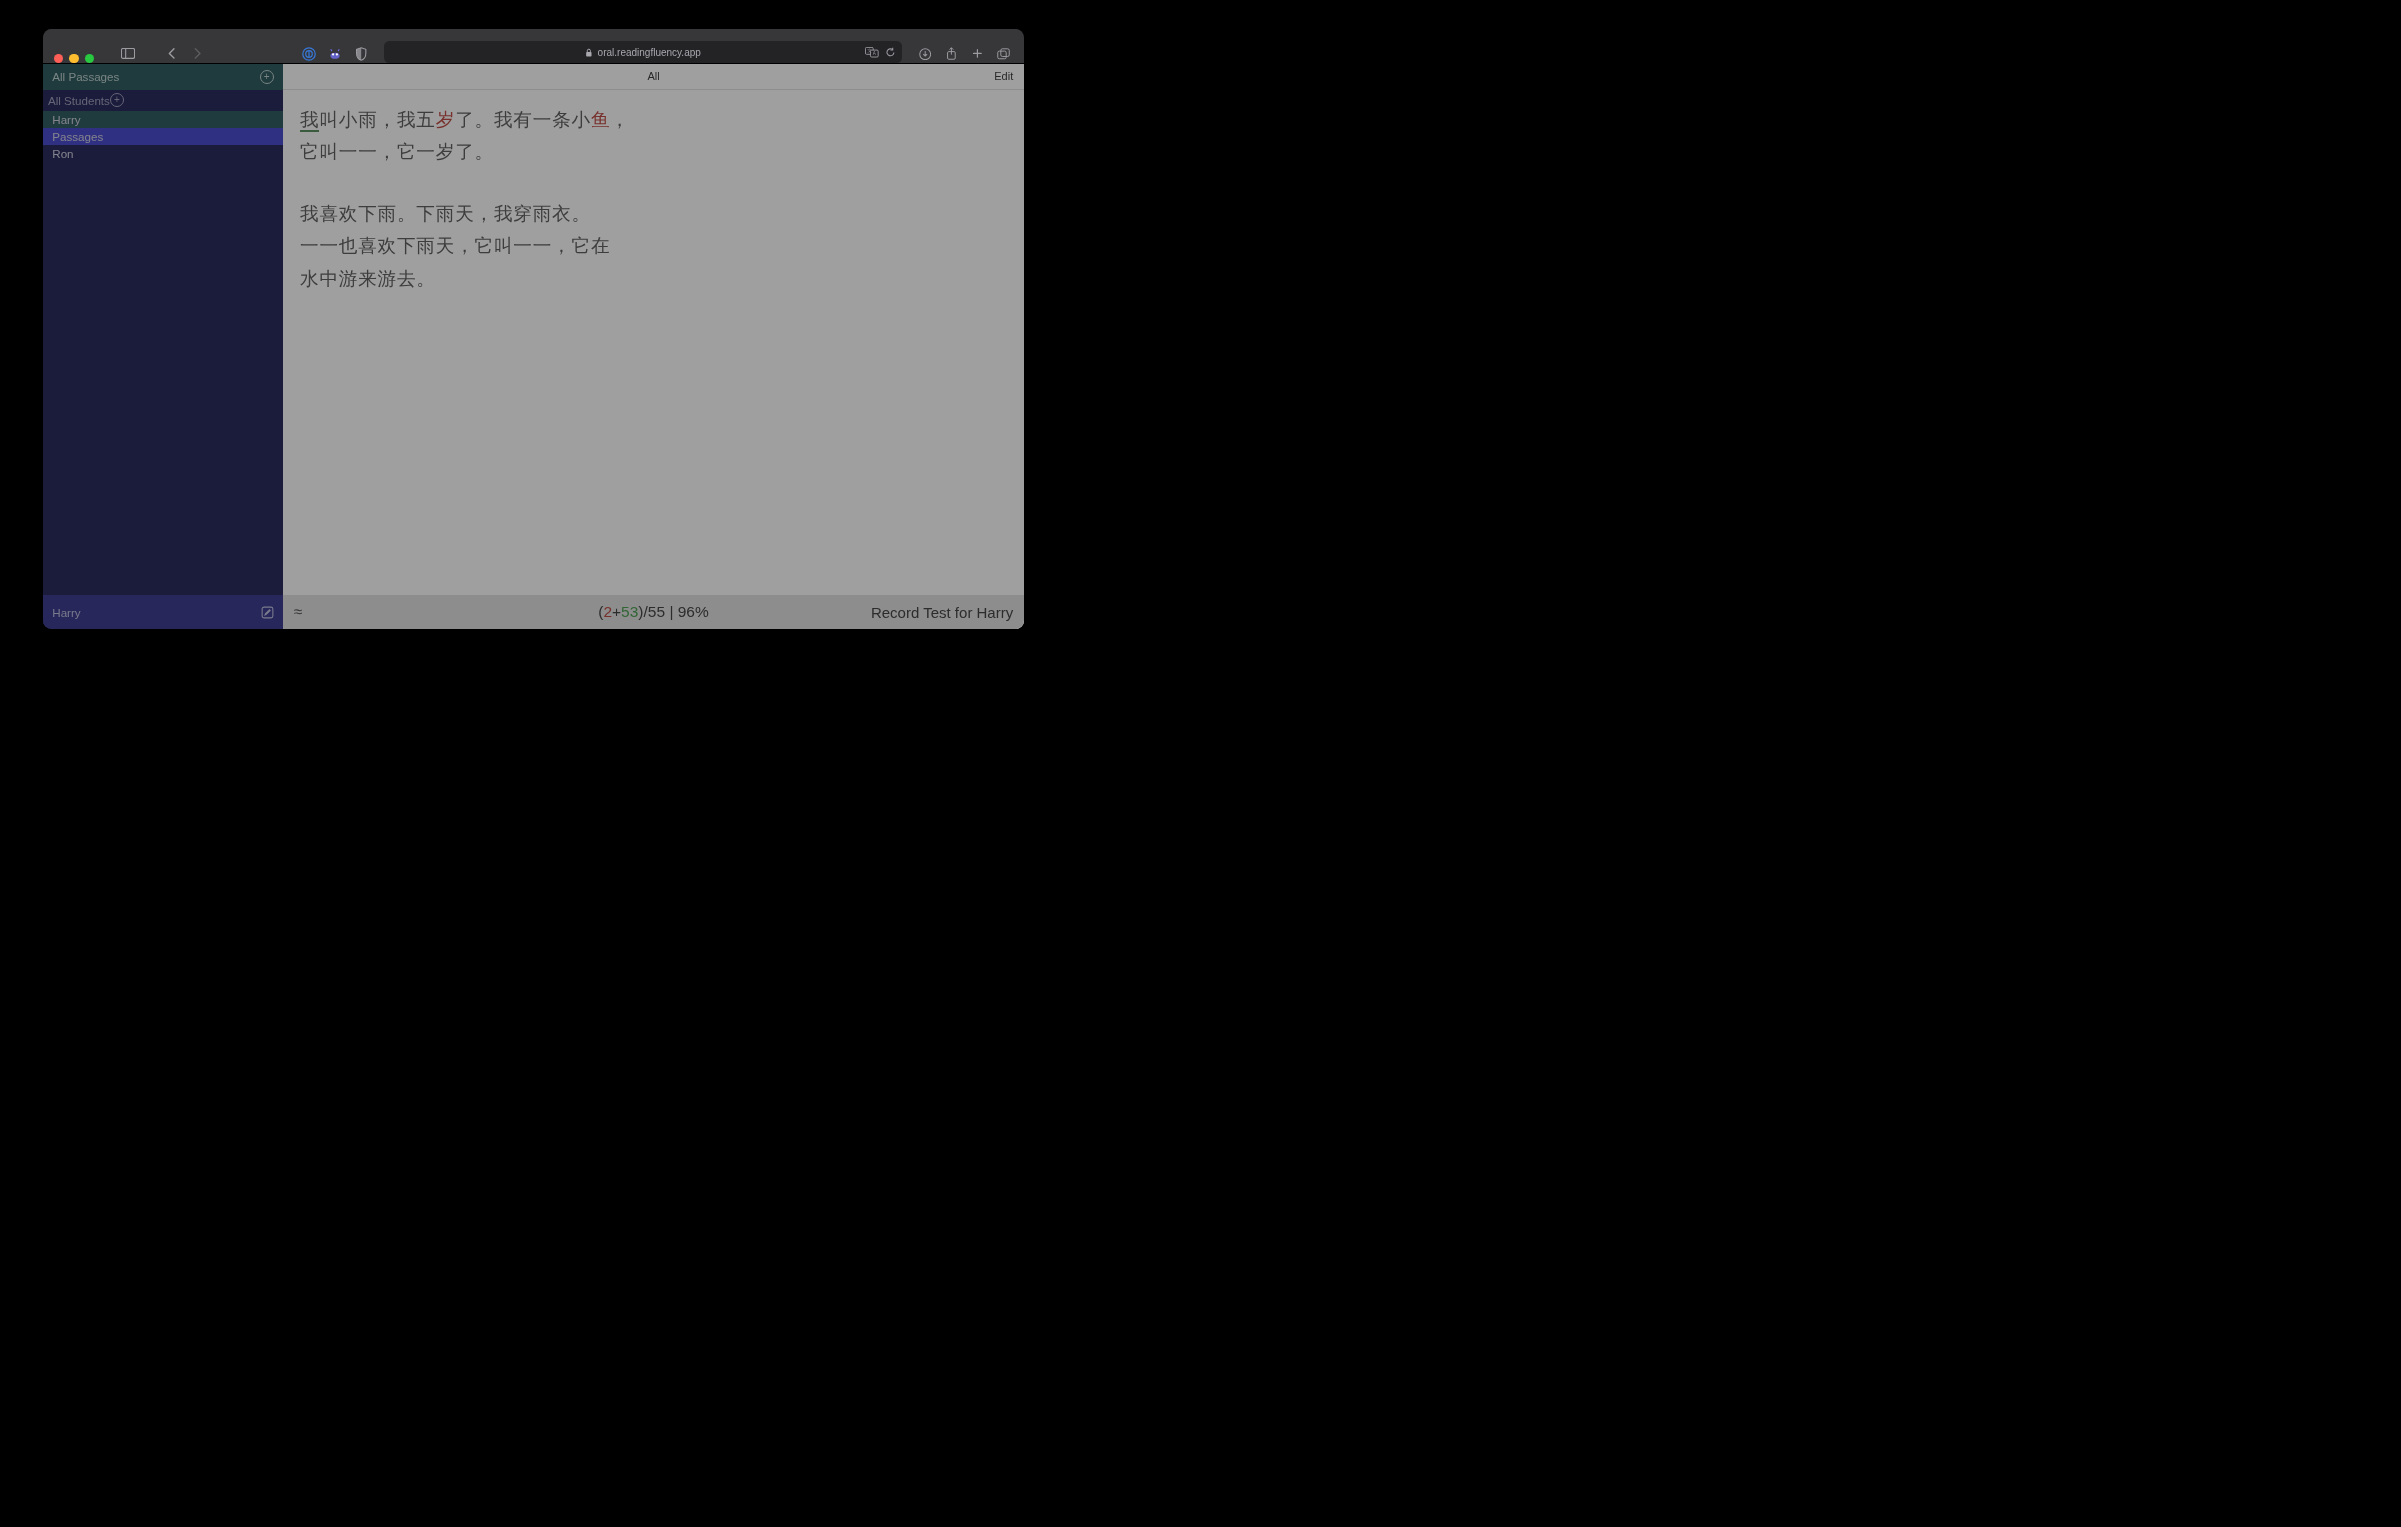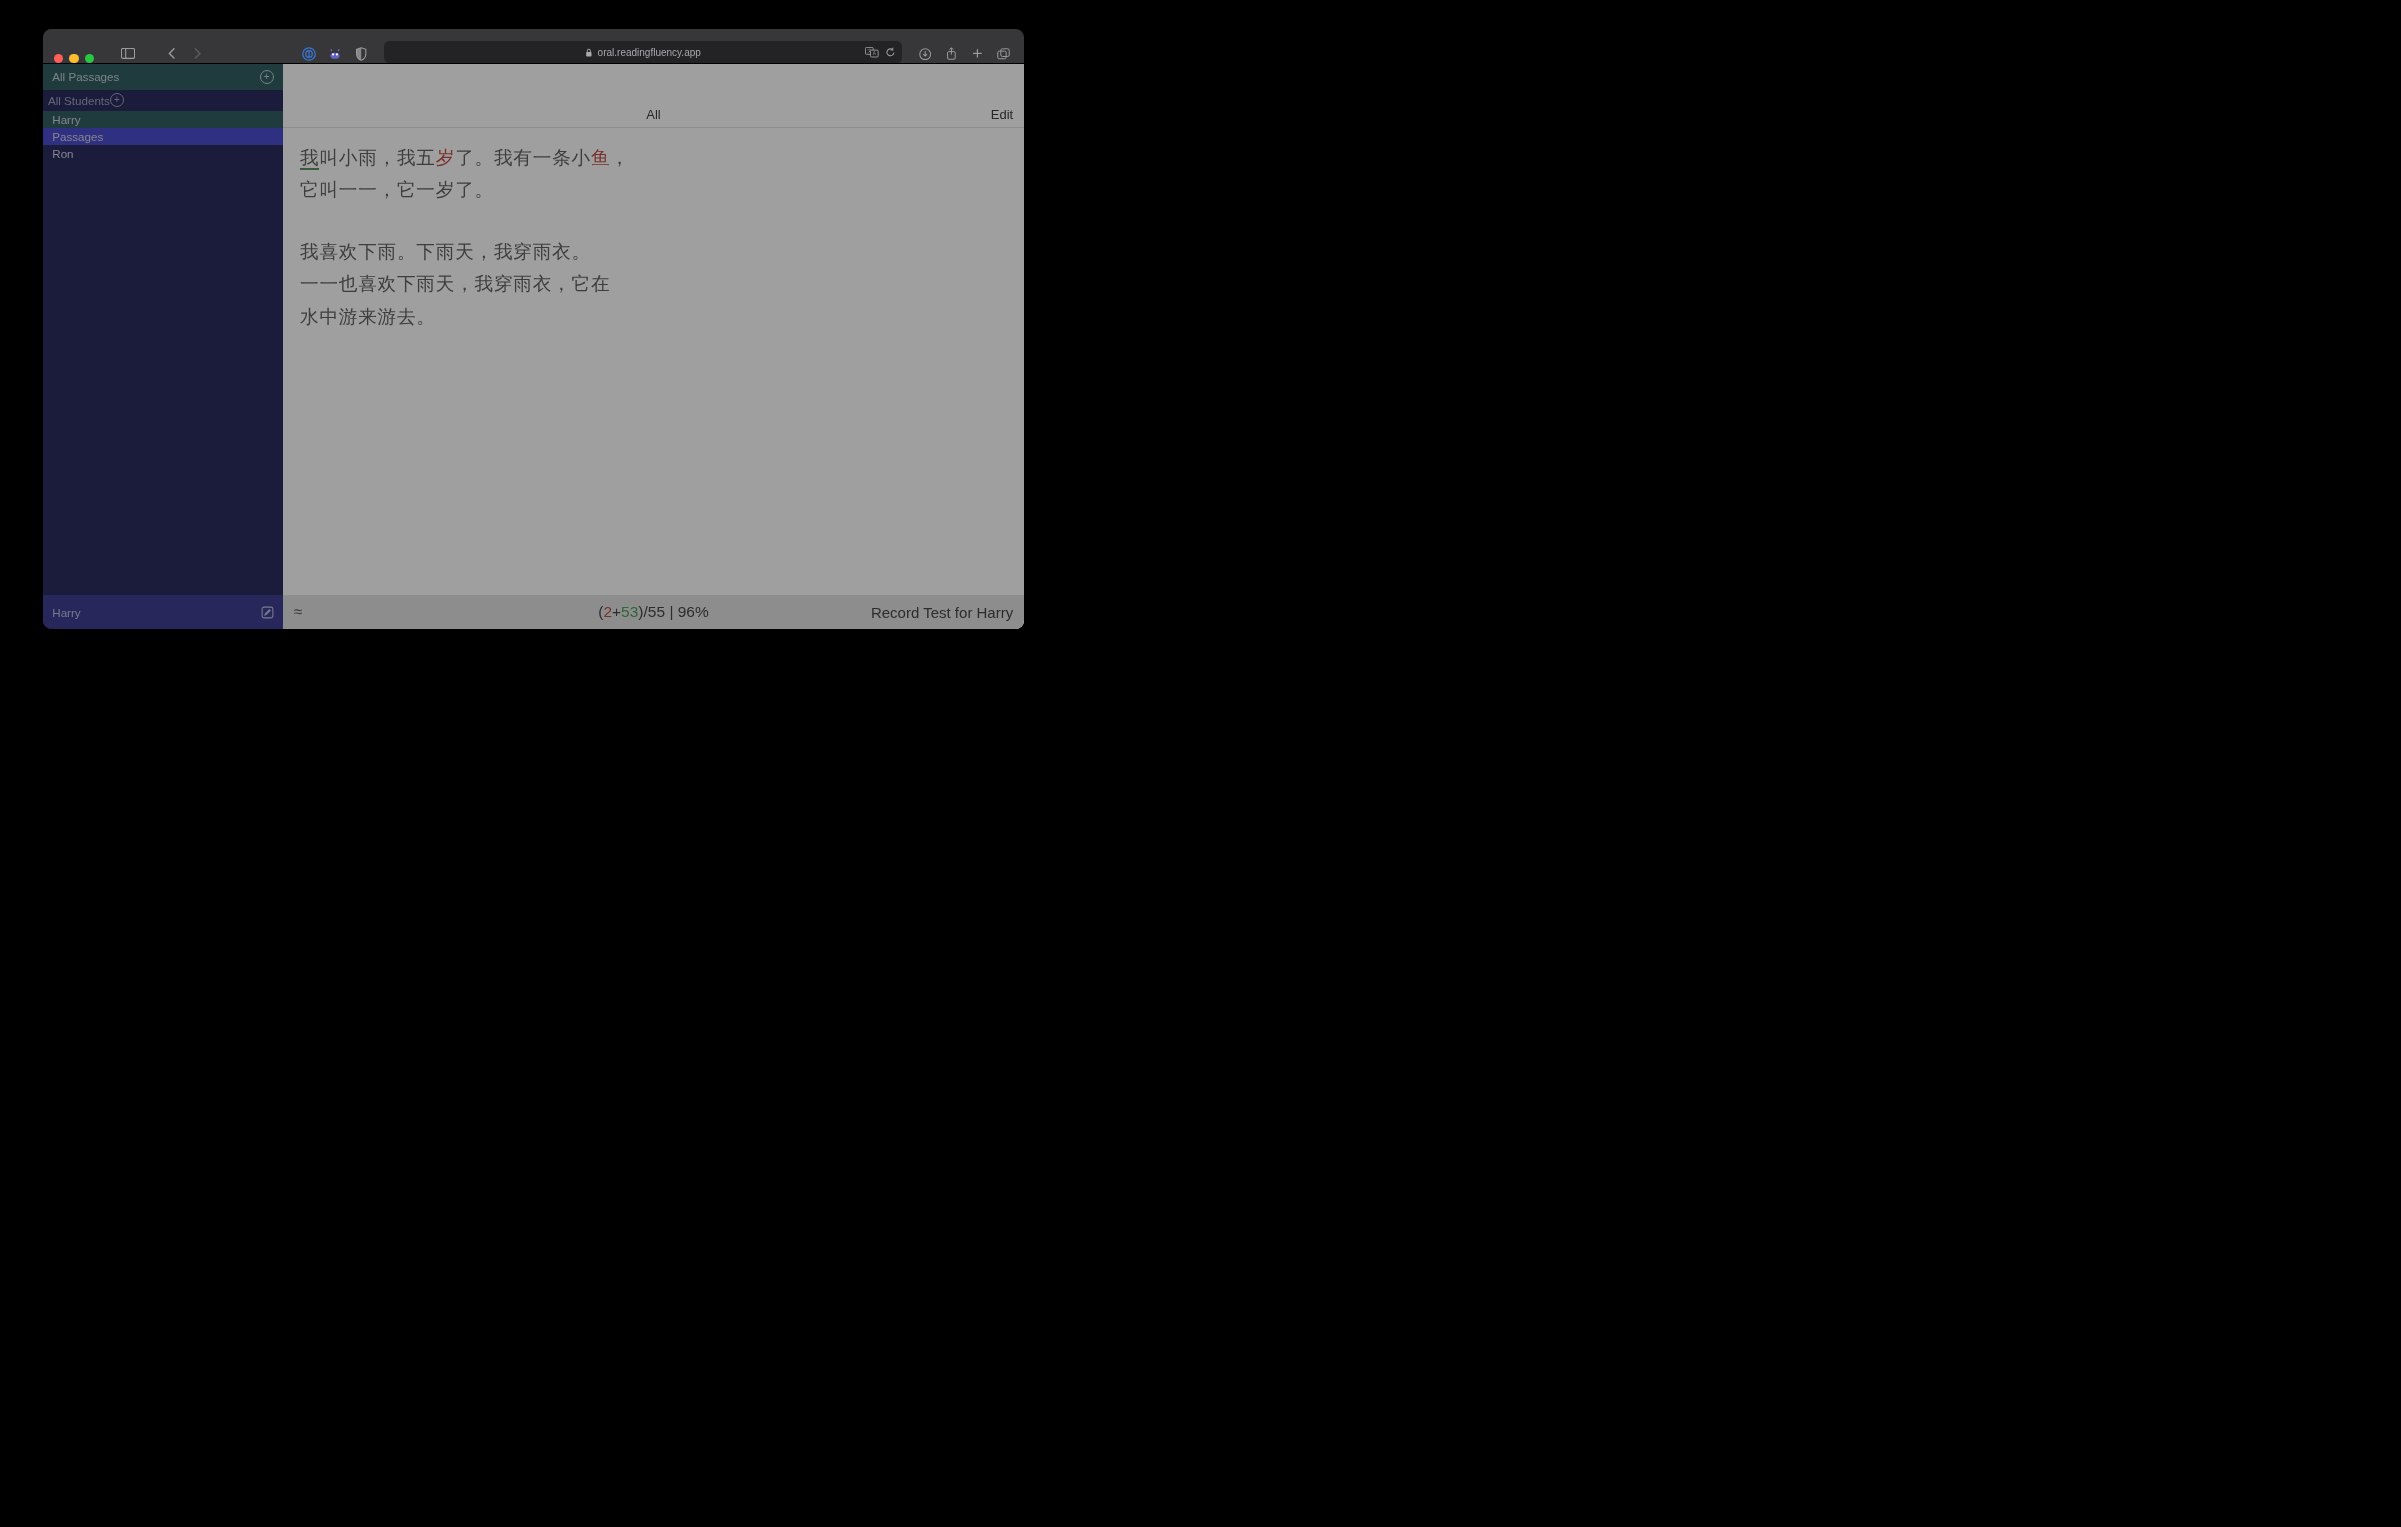--- a/index.html
+++ b/index.html
@@ -121,24 +121,23 @@
     flex-direction: column;
     position: relative;
   }
   .main-top {
     height: 25.5px;
     display: flex;
     align-items: center;
     justify-content: center;
     position: relative;
     color: #3c3c3c;
-    font-size: 13px;
+    font-size: 11px;
     border-bottom: 0.8px solid #d6d6d6;
     background:#f2f2f2;
-    margin-top:38px;
   }
   .main-top .edit {
     position: absolute;
     right: 10.8px;
     color: #3c3c3c;
     cursor: pointer;
   }
   .passage {
     padding: 14px 17px;
     color: #5d5d5d;
@@ -350,21 +349,21 @@
     <div class="main">
       <div class="main-top">
         <span>All</span>
         <span class="edit">Edit</span>
       </div>
       <div class="passage">
         <div><span class="und">我</span>叫小雨，我五<span class="err">岁</span>了。我有一条小<span class="err">鱼</span>，</div>
         <div>它叫一一，它一岁了。</div>
         <div style="height:29px"></div>
         <div>我喜欢下雨。下雨天，我穿雨衣。</div>
-        <div>一一也喜欢下雨天，我穿雨衣，它在</div>
+        <div>一一也喜欢下雨天，它叫一一，它在</div>
         <div>水中游来游去。</div>
       </div>
       <div class="main-footer">
         <span class="wave">≈</span>
         <span class="score">
           <span>(</span><span class="red">2</span><span>+</span><span class="green">53</span><span>)/55</span><span> | </span><span>96%</span>
         </span>
         <span class="record">Record Test for Harry</span>
       </div>
     </div>

